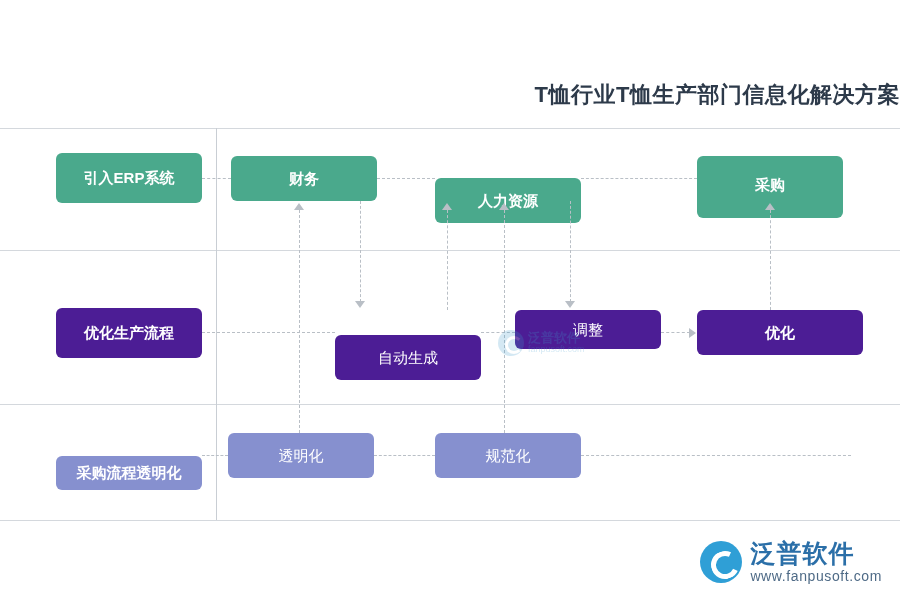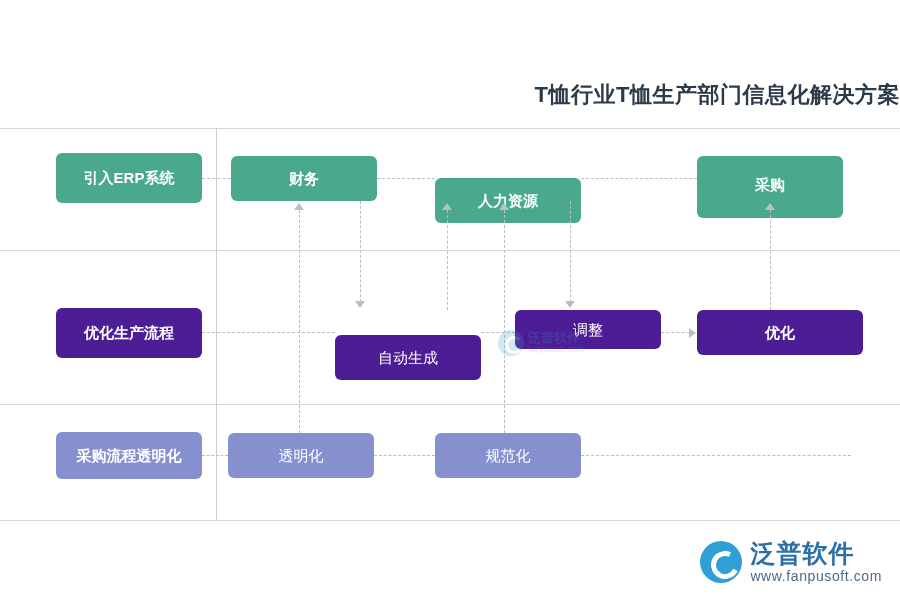--- a/index.html
+++ b/index.html
@@ -192,21 +192,21 @@
   <div class="node green" style="left:697px; top:156px; width:146px; height:62px;font-family:Liberation Mono, monospace;">采购</div>
 
   <div class="node teal" style="left:56px; top:308px; width:146px; height:50px;">优化生产流程</div>
 
   <div class="node teal plain" style="left:335px; top:310px; width:146px; height:45px;margin-top:25px;">自动生成</div>
 
   <div class="node teal plain" style="left:515px; top:310px; width:146px; height:39px;">调整</div>
 
   <div class="node teal" style="left:697px; top:310px; width:166px; height:45px;">优化</div>
 
-  <div class="node purple" style="left:56px; top:432px; width:146px; height:47px;">采购流程透明化</div>
+  <div class="node purple" style="left:56px; top:456px; width:146px; height:34px;">采购流程透明化</div>
 
   <div class="node purple plain" style="left:228px; top:433px; width:146px; height:45px;">透明化</div>
 
   <div class="node purple plain" style="left:435px; top:433px; width:146px; height:45px;">规范化</div>
 
   <div class="dash-v" style="left:360px; top:201px; height:101px;"></div>
   <div class="arrow-down" style="left:355px; top:301px;"></div>
 
   <div class="dash-v" style="left:299px; top:210px; height:223px;"></div>
   <div class="arrow-up" style="left:294px; top:203px;"></div>

